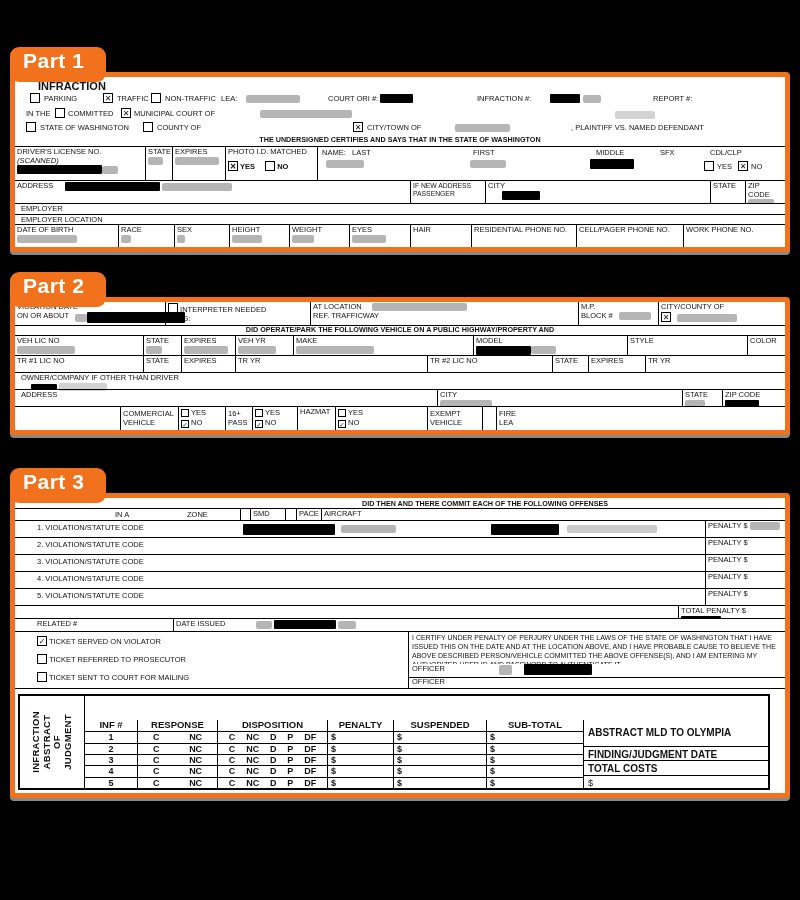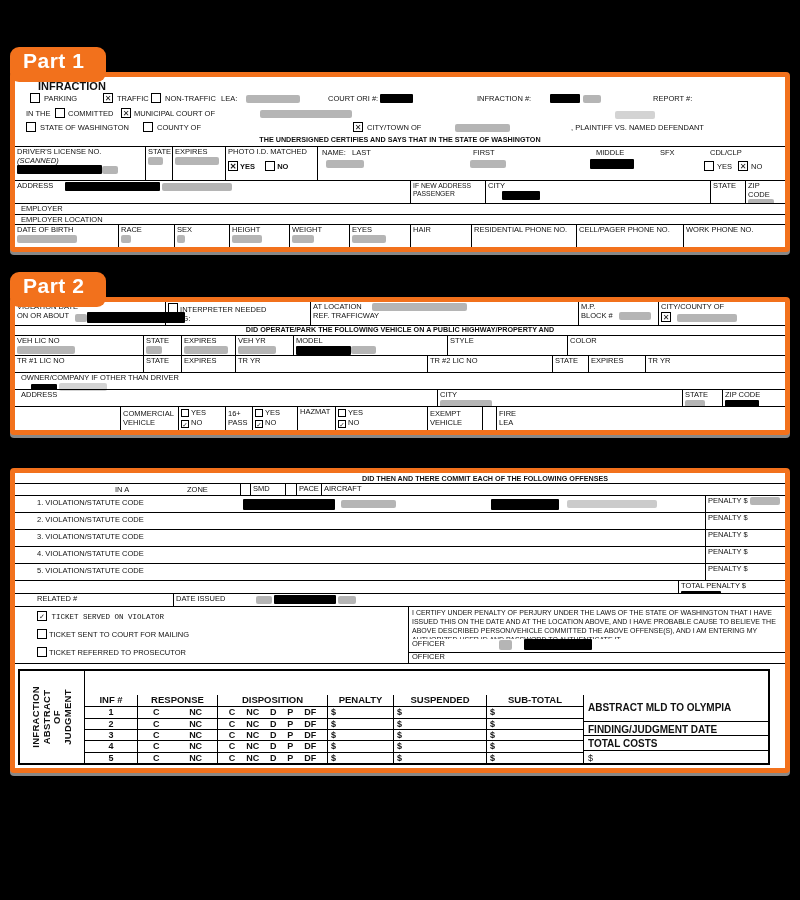--- a/index.html
+++ b/index.html
@@ -245,20 +245,24 @@
         <div><span class="rg" style="width:16px;"></span></div>
       </div>
       <div class="c" style="width:54px;">
         <div>EXPIRES</div>
         <div><span class="rg" style="width:44px;"></span></div>
       </div>
       <div class="c" style="width:58px;">
         <div>VEH YR</div>
         <div><span class="rg" style="width:38px;"></span></div>
       </div>
+      <div class="c" style="width:180px;">
+        <div>MAKE</div>
+        <div><span class="rg" style="width:78px;"></span></div>
+      </div>
       <div class="c" style="width:154px;">
         <div>MODEL</div>
         <div><span class="rb" style="width:55px;"></span><span class="rg" style="width:25px;"></span></div>
       </div>
       <div class="c" style="width:120px;">
         <div>STYLE</div>
       </div>
       <div class="c fx">
         <div>COLOR</div>
       </div>
@@ -378,20 +382,21 @@
         <div class="twol">
           <div>FIRE</div>
           <div>LEA</div>
         </div>
       </div>
     </div>
   </div>
 </div>
 
 <div class="section" id="s3">
+  <div class="tab">Part 3</div>
   <div class="panel" style="height:305px;">
     <div class="r ctr" style="height:10px;padding:2px 0 0 170px;box-sizing:border-box;">
       <span class="b" style="font-size:7.2px;">DID THEN AND THERE COMMIT EACH OF THE FOLLOWING OFFENSES</span>
     </div>
     <div class="r bt cells" style="height:12px;">
       <div class="c" style="width:225px;">
         <span class="a" style="left:5px;top:18px;">VEH SPEED</span>
         <span class="a" style="left:100px;top:2px;">IN A</span>
         <span class="a" style="left:172px;top:2px;">ZONE</span>
       </div>
@@ -449,31 +454,31 @@
       <div class="c" style="width:158px;"><span style="padding-left:20px;display:inline-block;">RELATED #</span></div>
       <div class="c fx">
         <span>DATE ISSUED</span>
         <span class="rg" style="width:16px;margin-left:28px;"></span>
         <span class="rb" style="width:62px;"></span>
         <span class="rg" style="width:18px;"></span>
       </div>
     </div>
     <div class="r bt bb cells" style="height:58px;">
       <div class="c" style="width:393px;padding-top:4px;">
-        <div style="height:18px;font-family:Liberation Mono, monospace;">
+        <div style="height:18px;">
           <span class="cb" style="margin-left:20px;">✓</span>
           <span>TICKET SERVED ON VIOLATOR</span>
+        </div>
+        <div style="height:18px;">
+          <span class="cb" style="margin-left:20px;"></span>
+          <span>TICKET REFERRED TO PROSECUTOR</span>
         </div>
         <div style="height:18px;">
           <span class="cb" style="margin-left:20px;"></span>
           <span>TICKET SENT TO COURT FOR MAILING</span>
-        </div>
-        <div style="height:18px;">
-          <span class="cb" style="margin-left:20px;"></span>
-          <span>TICKET REFERRED TO PROSECUTOR</span>
         </div>
       </div>
       <div class="c fx" style="padding:0;">
         <div style="font-size:7px;line-height:1.3;padding:1px 3px;height:32px;box-sizing:border-box;overflow:hidden;">I CERTIFY UNDER PENALTY OF PERJURY UNDER THE LAWS OF THE STATE OF WASHINGTON THAT I HAVE ISSUED  THIS ON THE DATE AND AT THE LOCATION ABOVE, AND I HAVE PROBABLE CAUSE TO BELIEVE THE ABOVE DESCRIBED PERSON/VEHICLE COMMITTED THE ABOVE OFFENSE(S), AND I AM ENTERING MY AUTHORIZED USER ID AND PASSWORD TO AUTHENTICATE IT.</div>
         <div style="height:13px;padding-left:3px;">
           <span>OFFICER</span>
           <span class="rg" style="width:13px;height:10px;margin-left:52px;"></span>
           <span class="rb" style="width:68px;height:11px;margin-left:10px;"></span>
         </div>
         <div class="bt" style="height:12px;padding-left:3px;">

